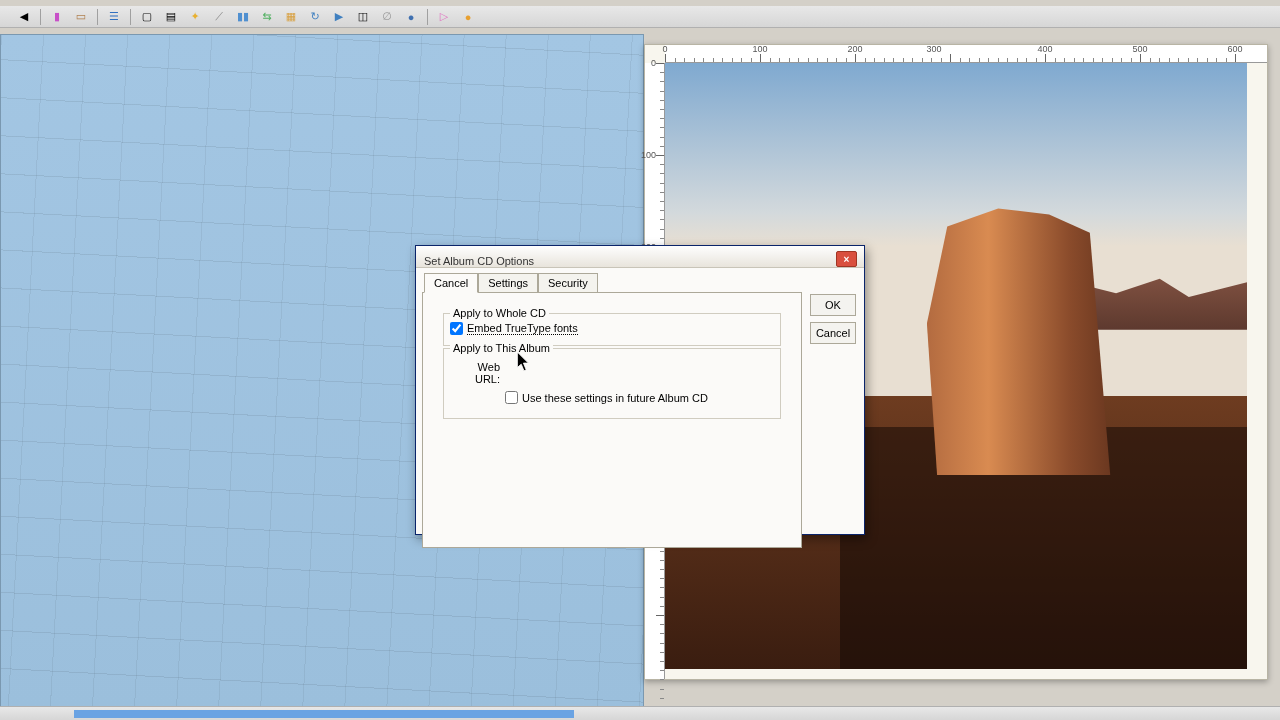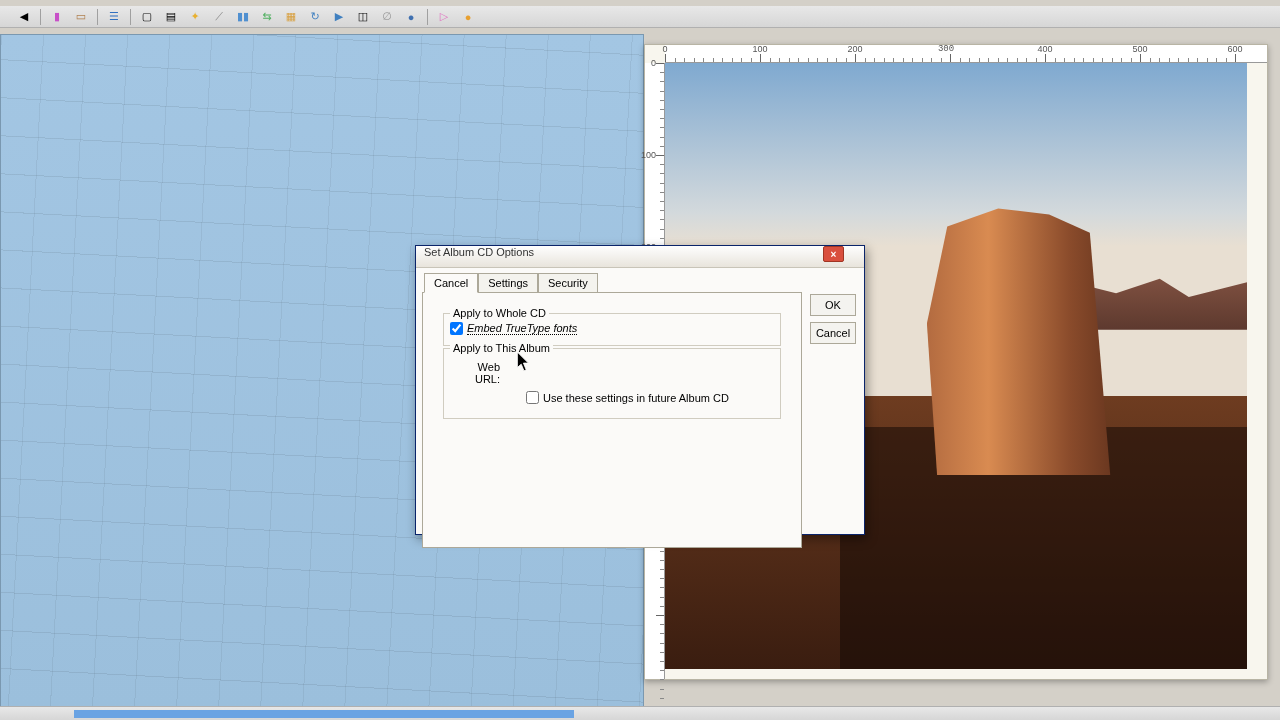--- a/index.html
+++ b/index.html
@@ -63,21 +63,21 @@
 
 
 .dialog {
   position: absolute; left: 415px; top: 245px; width: 450px; height: 290px;
   background: #fbfaf8;
   border: 1px solid #0a246a;
   box-shadow: 2px 4px 10px rgba(0,0,0,0.4);
 }
 .dialog .titlebar {
   height: 22px; background: linear-gradient(#fefefe, #e8e4dc);
-  display: flex; align-items: flex-start; padding: 0 20px 0 8px;
+  display: flex; align-items: flex-end; padding: 0 7px 0 8px;
   border-bottom: 1px solid #c8c4b8;
 }
 .titlebar .title { flex: 1; font-size: 11px; color: #333; }
 .titlebar .close-btn {
   width: 21px; height: 16px; background: #d94f3e;
   border: 1px solid #a03524; border-radius: 2px;
   color: #fff; display:flex; align-items:center; justify-content:center;
   font-size: 10px; font-weight: bold;
 }
 
@@ -99,21 +99,21 @@
 .btn {
   height: 22px; border: 1px solid #aca899; background: #f4f3ef;
   display:flex; align-items:center; justify-content:center;
 }
 
 .groupbox { border: 1px solid #d0ccc0; padding: 8px 6px 6px; margin-bottom: 2px; position: relative; }
 .groupbox .legend { position: absolute; top: -7px; left: 6px; background: #fbfaf8; padding: 0 3px; font-size: 11px; }
 
 .row { display:flex; align-items:center; gap: 4px; margin-bottom: 4px; }
 .chk { width: 13px; height: 13px; }
-.dotted { border-bottom: 1px dotted #000; font-style: italic; }
+.dotted { border-bottom: 1px dotted #000; }
 .spinner { width: 30px; height: 18px; display:flex; border: 1px solid #aca899; }
 .spinner input { width: 18px; border:none; font-size:11px; padding-left:2px; }
 .spinner .ctrls { width:12px; display:flex; flex-direction:column; }
 .spinner .ctrls div { flex:1; background:#e6e4de; border-left:1px solid #aca899; display:flex; align-items:center; justify-content:center; font-size:6px; }
 .spinner .ctrls div:first-child { border-bottom:1px solid #aca899; }
 .pic-btn { width: 50px; height: 20px; border:1px solid #aca899; display:flex; align-items:center; justify-content:center; margin-left: 6px; }
 
 .form-row { display:flex; align-items:center; margin: 4px 0; }
 .form-row label { width: 50px; text-align: right; margin-right: 4px; }
 .form-row input[type="text"] { flex:1; height: 18px; border:1px solid #aca899; padding: 0 3px; font-size: 11px; }
@@ -186,21 +186,21 @@
         <div class="ruler-mtick" style="left: 199.5px;"></div>
         <div class="ruler-mtick" style="left: 209px;"></div>
         <div class="ruler-mtick" style="left: 218.5px;"></div>
         <div class="ruler-mtick" style="left: 228px;"></div>
         <div class="ruler-mtick" style="left: 237.5px;"></div>
         <div class="ruler-mtick" style="left: 247px;"></div>
         <div class="ruler-mtick" style="left: 256.5px;"></div>
         <div class="ruler-mtick" style="left: 266px;"></div>
         <div class="ruler-mtick" style="left: 275.5px;"></div>
         <div class="ruler-tick" style="left: 285px;"></div>
-        <div class="ruler-lbl" style="left: 281px; font-family: Liberation Mono, monospace;">300</div>
+        <div class="ruler-lbl" style="left: 269px;">300</div>
         <div class="ruler-mtick" style="left: 294.5px;"></div>
         <div class="ruler-mtick" style="left: 304px;"></div>
         <div class="ruler-mtick" style="left: 313.5px;"></div>
         <div class="ruler-mtick" style="left: 323px;"></div>
         <div class="ruler-mtick" style="left: 332.5px;"></div>
         <div class="ruler-mtick" style="left: 342px;"></div>
         <div class="ruler-mtick" style="left: 351.5px;"></div>
         <div class="ruler-mtick" style="left: 361px;"></div>
         <div class="ruler-mtick" style="left: 370.5px;"></div>
         <div class="ruler-tick" style="left: 380px;"></div>
@@ -333,21 +333,21 @@
           <input type="checkbox" class="chk" checked="" style="">
           <span class="dotted">Embed TrueType fonts</span>
         </div>
       </div>
 
       <div class="groupbox" style="padding-bottom:10px;">
         <div class="legend">Apply to This Album</div>
         <div class="form-row">
           <label>Web URL:</label>
         </div>
-        <div class="row" style="margin-left:76px; margin-top:6px;">
+        <div class="row" style="margin-left:55px; margin-top:6px;">
           <input type="checkbox" class="chk" style="">
           <span>Use these settings in future Album CD</span>
         </div>
       </div>
     </div>
 
     <div class="button-col">
       <div class="btn">OK</div>
       <div class="btn">Cancel</div>
     </div>

